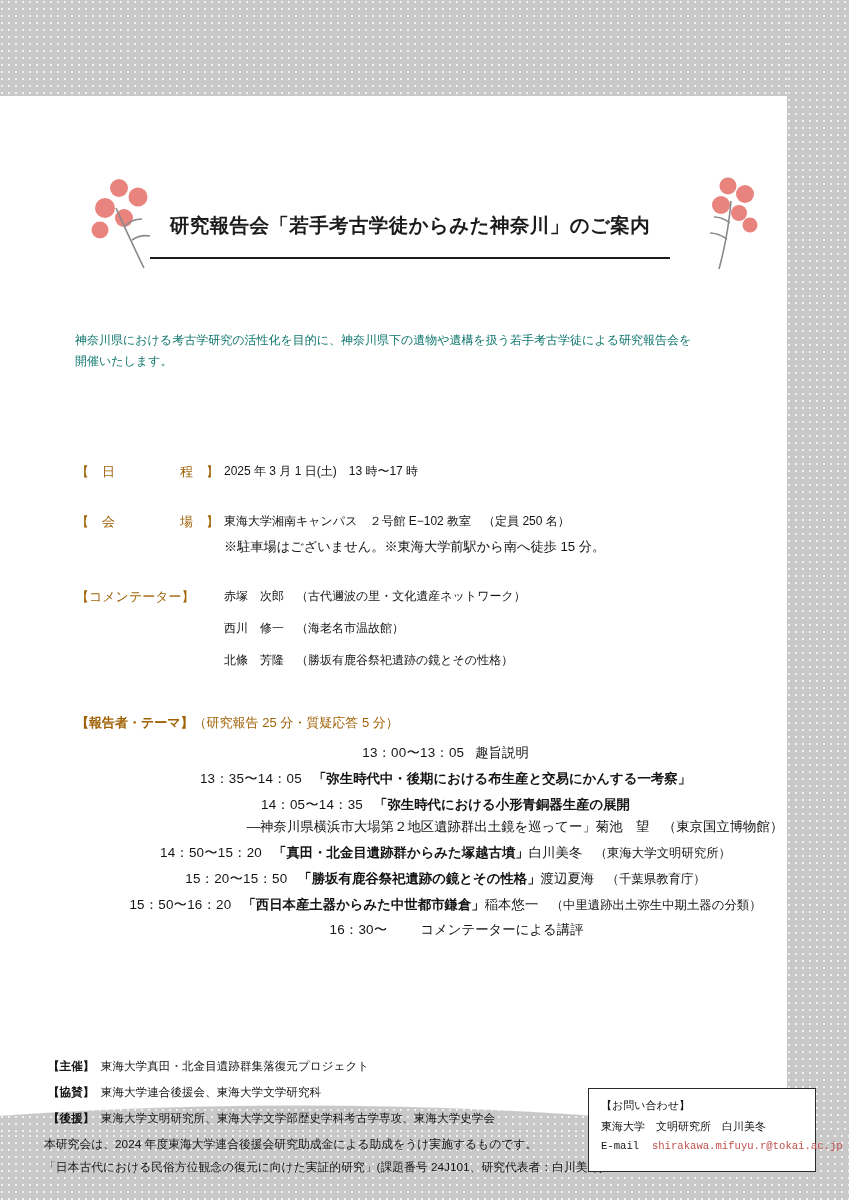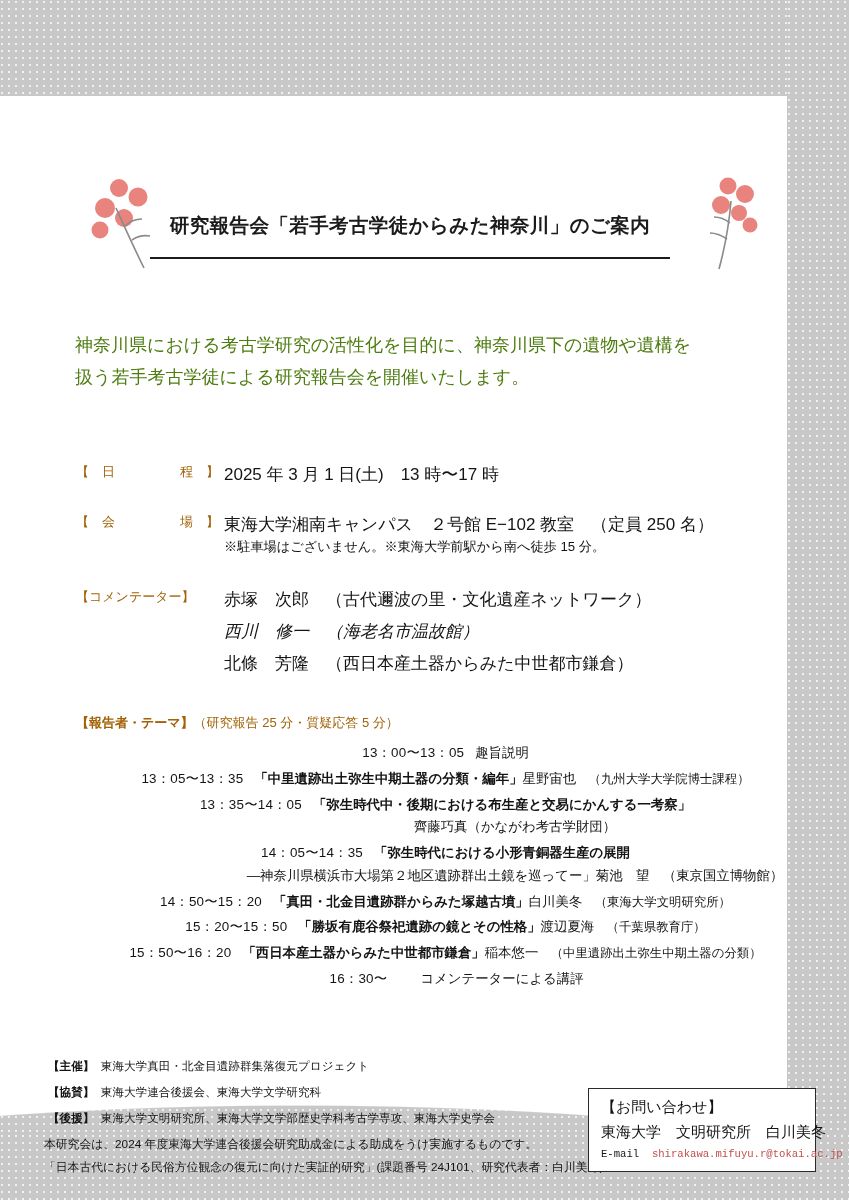--- a/index.html
+++ b/index.html
@@ -53,40 +53,40 @@
     padding-bottom: 18px;
   }
 
   
   .berry { position:absolute; }
   .berry svg { display:block; }
 
   
   .para {
     position: absolute;
-    font-size: 18px;
+    font-size: 12px;
     line-height: 1.75;
-    color: #4d7c0f;
+    color: #0f766e;
   }
   #intro {
     left: 75px; top: 330px; width: 620px;
   }
   .label { position:absolute; font-size:13px; color:#a16207; white-space:nowrap; }
-  .val   { position:absolute; font-size:17px; color:#141414; white-space:nowrap; }
+  .val   { position:absolute; font-size:12px; color:#141414; white-space:nowrap; }
 
   #sched-label { left: 76px; top: 463px; letter-spacing: 0; }
   #sched-val   { left: 224px; top: 463px; }
 
   #venue-label { left: 76px; top: 513px; }
   #venue-val1  { left: 224px; top: 513px; }
   #venue-val2  { left: 224px; top: 538px; font-size:13.2px;text-align:right; }
 
   #comment-label { left: 76px; top: 588px; }
   #comm1 { left: 224px; top: 588px; }
-  #comm2 { left: 224px; top: 620px; font-style: italic; }
+  #comm2 { left: 224px; top: 620px; }
   #comm3 { left: 224px; top: 652px; }
 
   
   #prog-head { left: 76px; top: 714px; font-weight:bold; }
   #prog-head .thin { font-weight: normal; }
 
   #prog-list {
     position:absolute;
     left: 90px; top: 743px; width: 700px; text-align: center;
   }
@@ -128,21 +128,21 @@
 
   
   #contact-box {
     position:absolute;
     left: 588px; top: 1088px;
     width: 228px; height: 84px;
     border: 1px solid #2a2a2a;
     background: #ffffff;
     padding: 9px 10px 0 12px;
   }
-  #contact-box .line { font-size: 15px; color:#141414; margin-bottom: 6px; white-space:nowrap; }
+  #contact-box .line { font-size: 11px; color:#141414; margin-bottom: 6px; white-space:nowrap; }
   #contact-box .mail {
     font-family: "Liberation Mono", monospace;
     font-size: 10.6px;
   }
   #contact-box .mailaddr { color:#c0504d; }
 </style>
 </head>
 <body>
 
 <div class="dotband" id="band-top"></div>
@@ -191,30 +191,29 @@
 <div class="label" id="sched-label">【　日　　　　　程　】</div>
 <div class="val" id="sched-val">2025 年 3 月 1 日(土)　13 時〜17 時</div>
 
 <div class="label" id="venue-label">【　会　　　　　場　】</div>
 <div class="val" id="venue-val1">東海大学湘南キャンパス　２号館 E−102 教室　（定員 250 名）</div>
 <div class="val" id="venue-val2">※駐車場はございません。※東海大学前駅から南へ徒歩 15 分。</div>
 
 <div class="label" id="comment-label">【コメンテーター】</div>
 <div class="val" id="comm1">赤塚　次郎　（古代邇波の里・文化遺産ネットワーク）</div>
 <div class="val" id="comm2">西川　修一　（海老名市温故館）</div>
-<div class="val" id="comm3">北條　芳隆　（西日本産土器からみた中世都市鎌倉）</div>
+<div class="val" id="comm3">北條　芳隆　（勝坂有鹿谷祭祀遺跡の鏡とその性格）</div>
 
 <div class="label" id="prog-head">
   <span>【報告者・テーマ】</span><span class="thin">（研究報告 25 分・質疑応答 5 分）</span>
 </div>
 
 <div id="prog-list">
     <div class="prog-item plain"><span class="time">13：00〜13：05</span><span class="ttl">趣旨説明</span></div>
-    <div class="prog-item"><span class="time">13：05〜13：35</span><span class="ttl">「中里遺跡出土弥生中期土器の分類・編年」</span><span class="who">星野宙也</span><span class="aff">　（九州大学大学院博士課程）</span></div>
-    <div class="prog-item"><span class="time">13：35〜14：05</span><span class="ttl">「弥生時代中・後期における布生産と交易にかんする一考察」</span><span class="cont">齊藤巧真（かながわ考古学財団）</span></div>
+    <div class="prog-item"><span class="time">13：35〜14：05</span><span class="ttl">「弥生時代中・後期における布生産と交易にかんする一考察」</span></div>
     <div class="prog-item"><span class="time">14：05〜14：35</span><span class="ttl">「弥生時代における小形青銅器生産の展開</span><span class="cont">―神奈川県横浜市大場第２地区遺跡群出土鏡を巡ってー」菊池　望　（東京国立博物館）</span></div>
     <div class="prog-item"><span class="time">14：50〜15：20</span><span class="ttl">「真田・北金目遺跡群からみた塚越古墳」</span><span class="who">白川美冬</span><span class="aff">　（東海大学文明研究所）</span></div>
     <div class="prog-item"><span class="time">15：20〜15：50</span><span class="ttl">「勝坂有鹿谷祭祀遺跡の鏡とその性格」</span><span class="who">渡辺夏海</span><span class="aff">　（千葉県教育庁）</span></div>
     <div class="prog-item"><span class="time">15：50〜16：20</span><span class="ttl">「西日本産土器からみた中世都市鎌倉」</span><span class="who">稲本悠一</span><span class="aff">　（中里遺跡出土弥生中期土器の分類）</span></div>
     <div class="prog-item plain"><span class="time">16：30〜</span><span class="ttl">コメンテーターによる講評</span></div>
   </div>
 
 <div class="credit" id="cr1">
   <span class="ck">【主催】</span>&nbsp;&nbsp;<span>東海大学真田・北金目遺跡群集落復元プロジェクト</span>
 </div>

